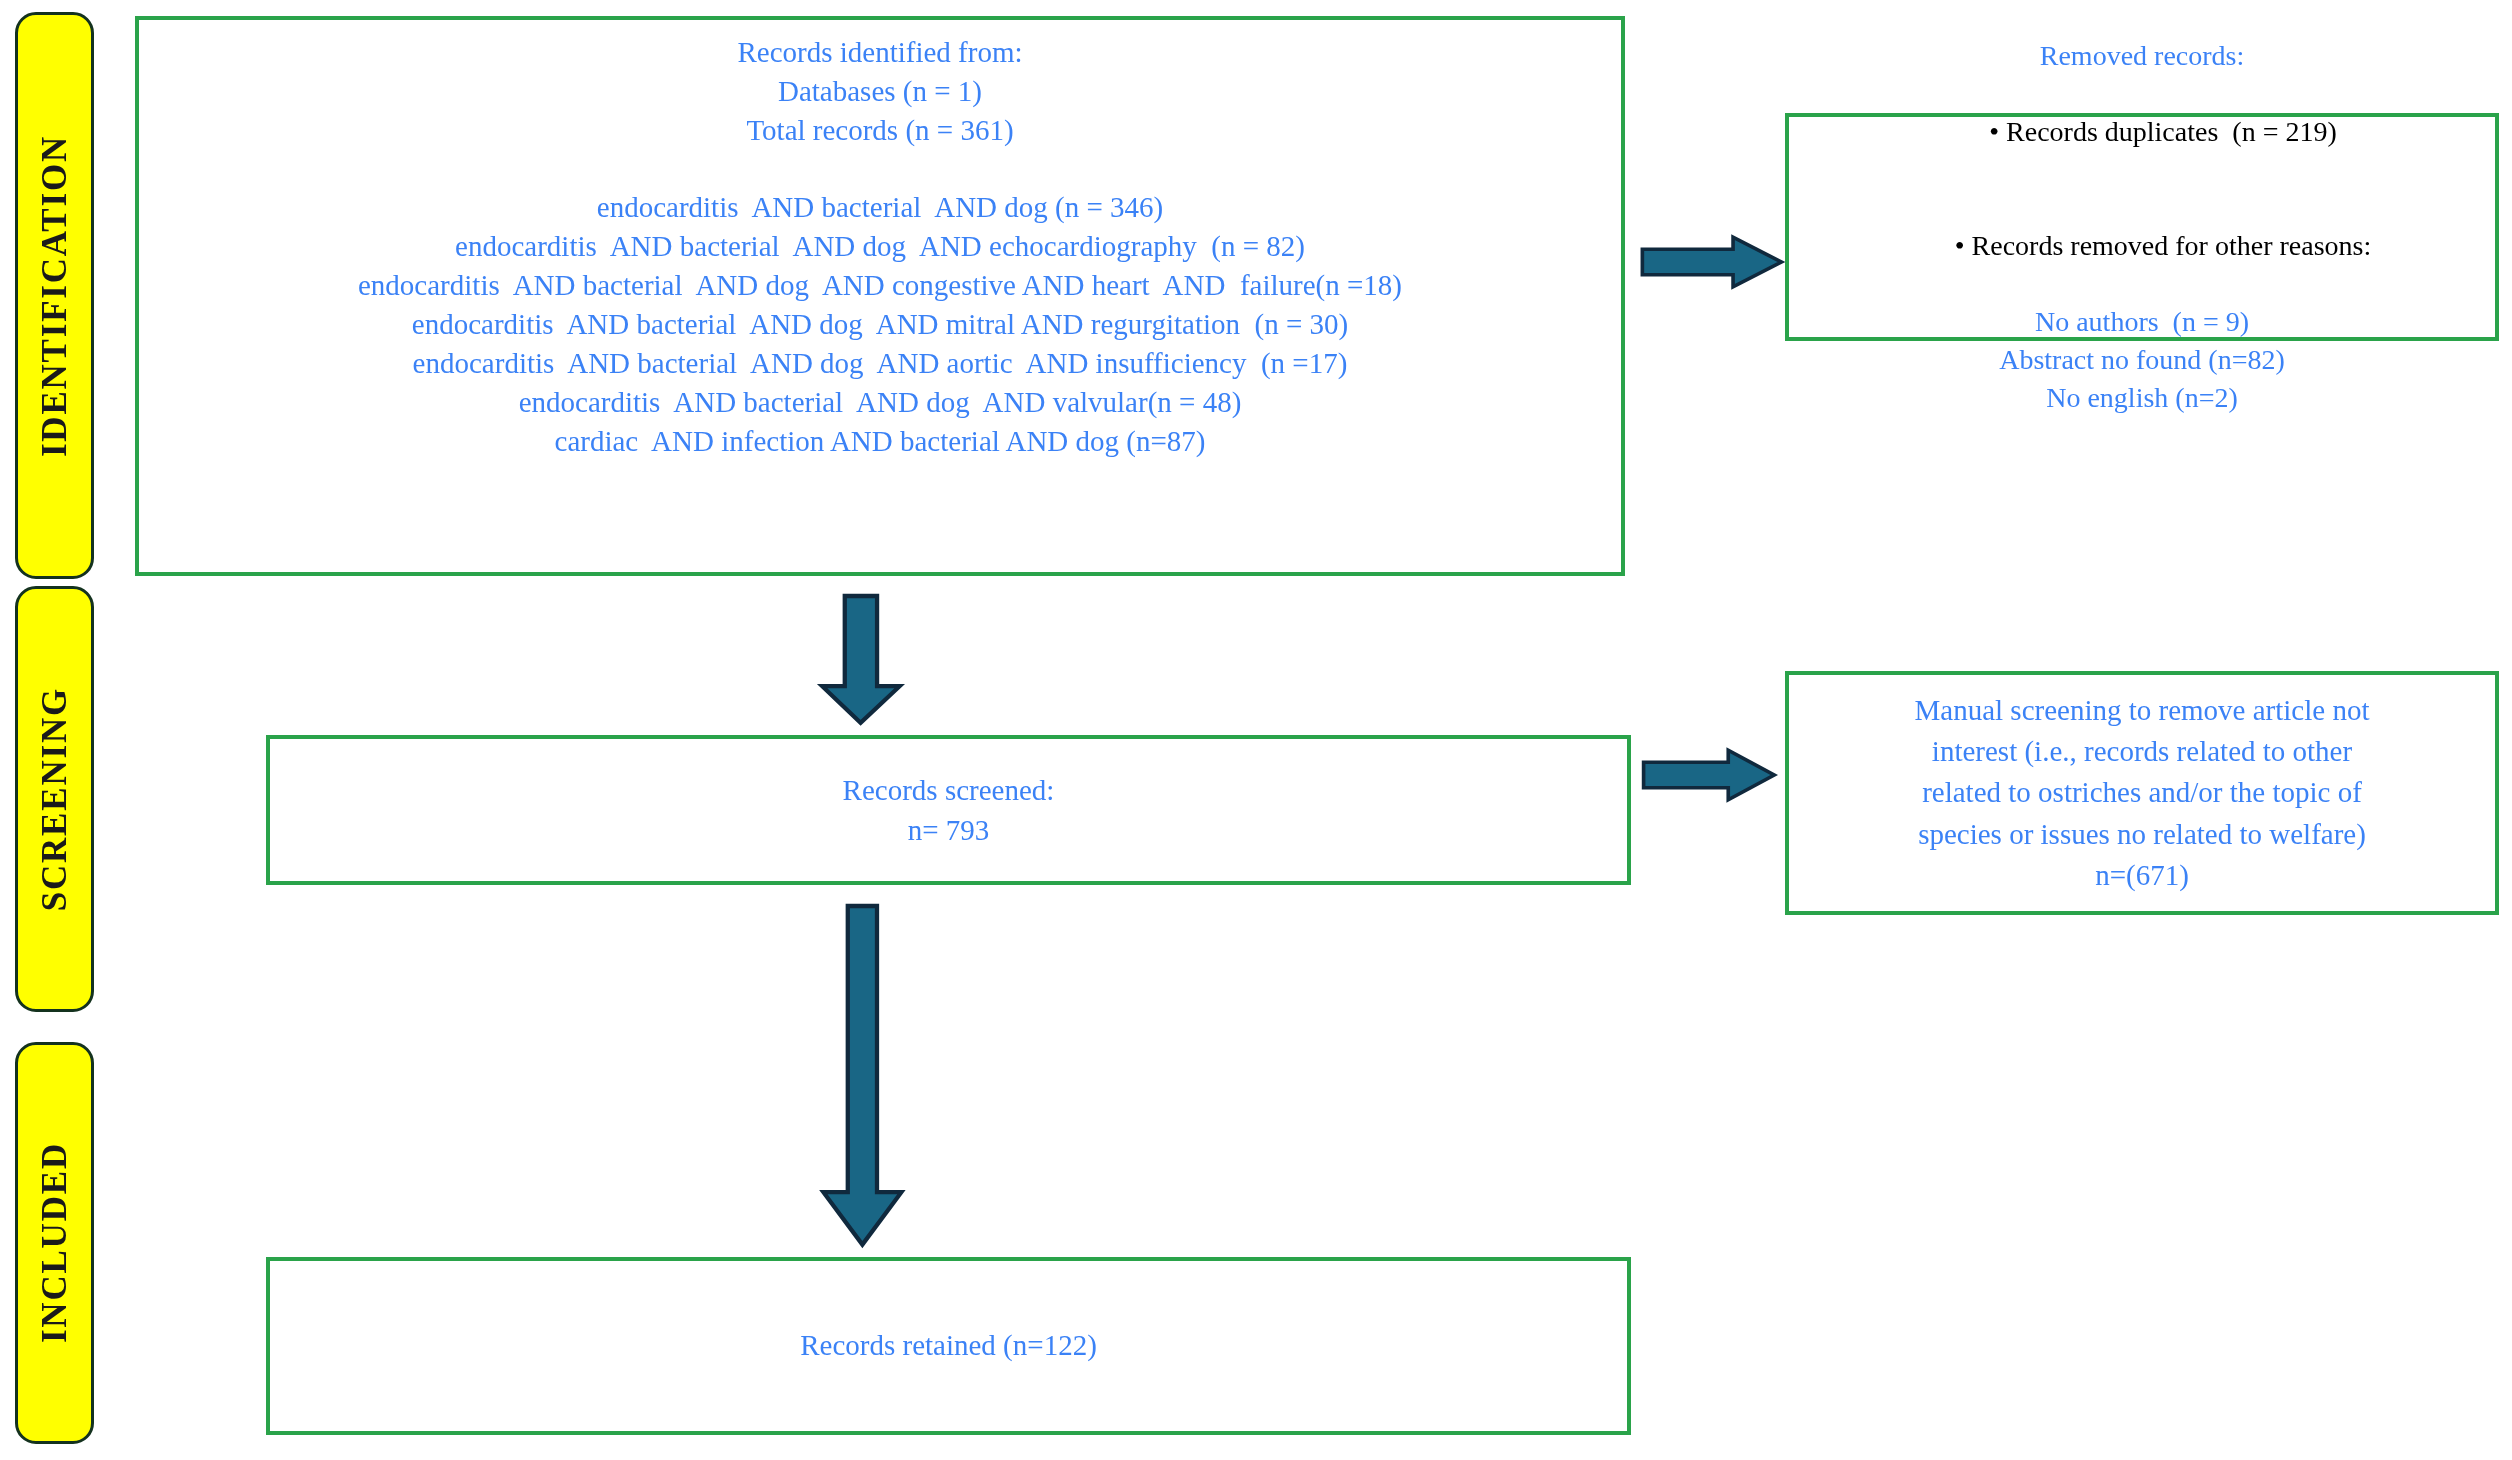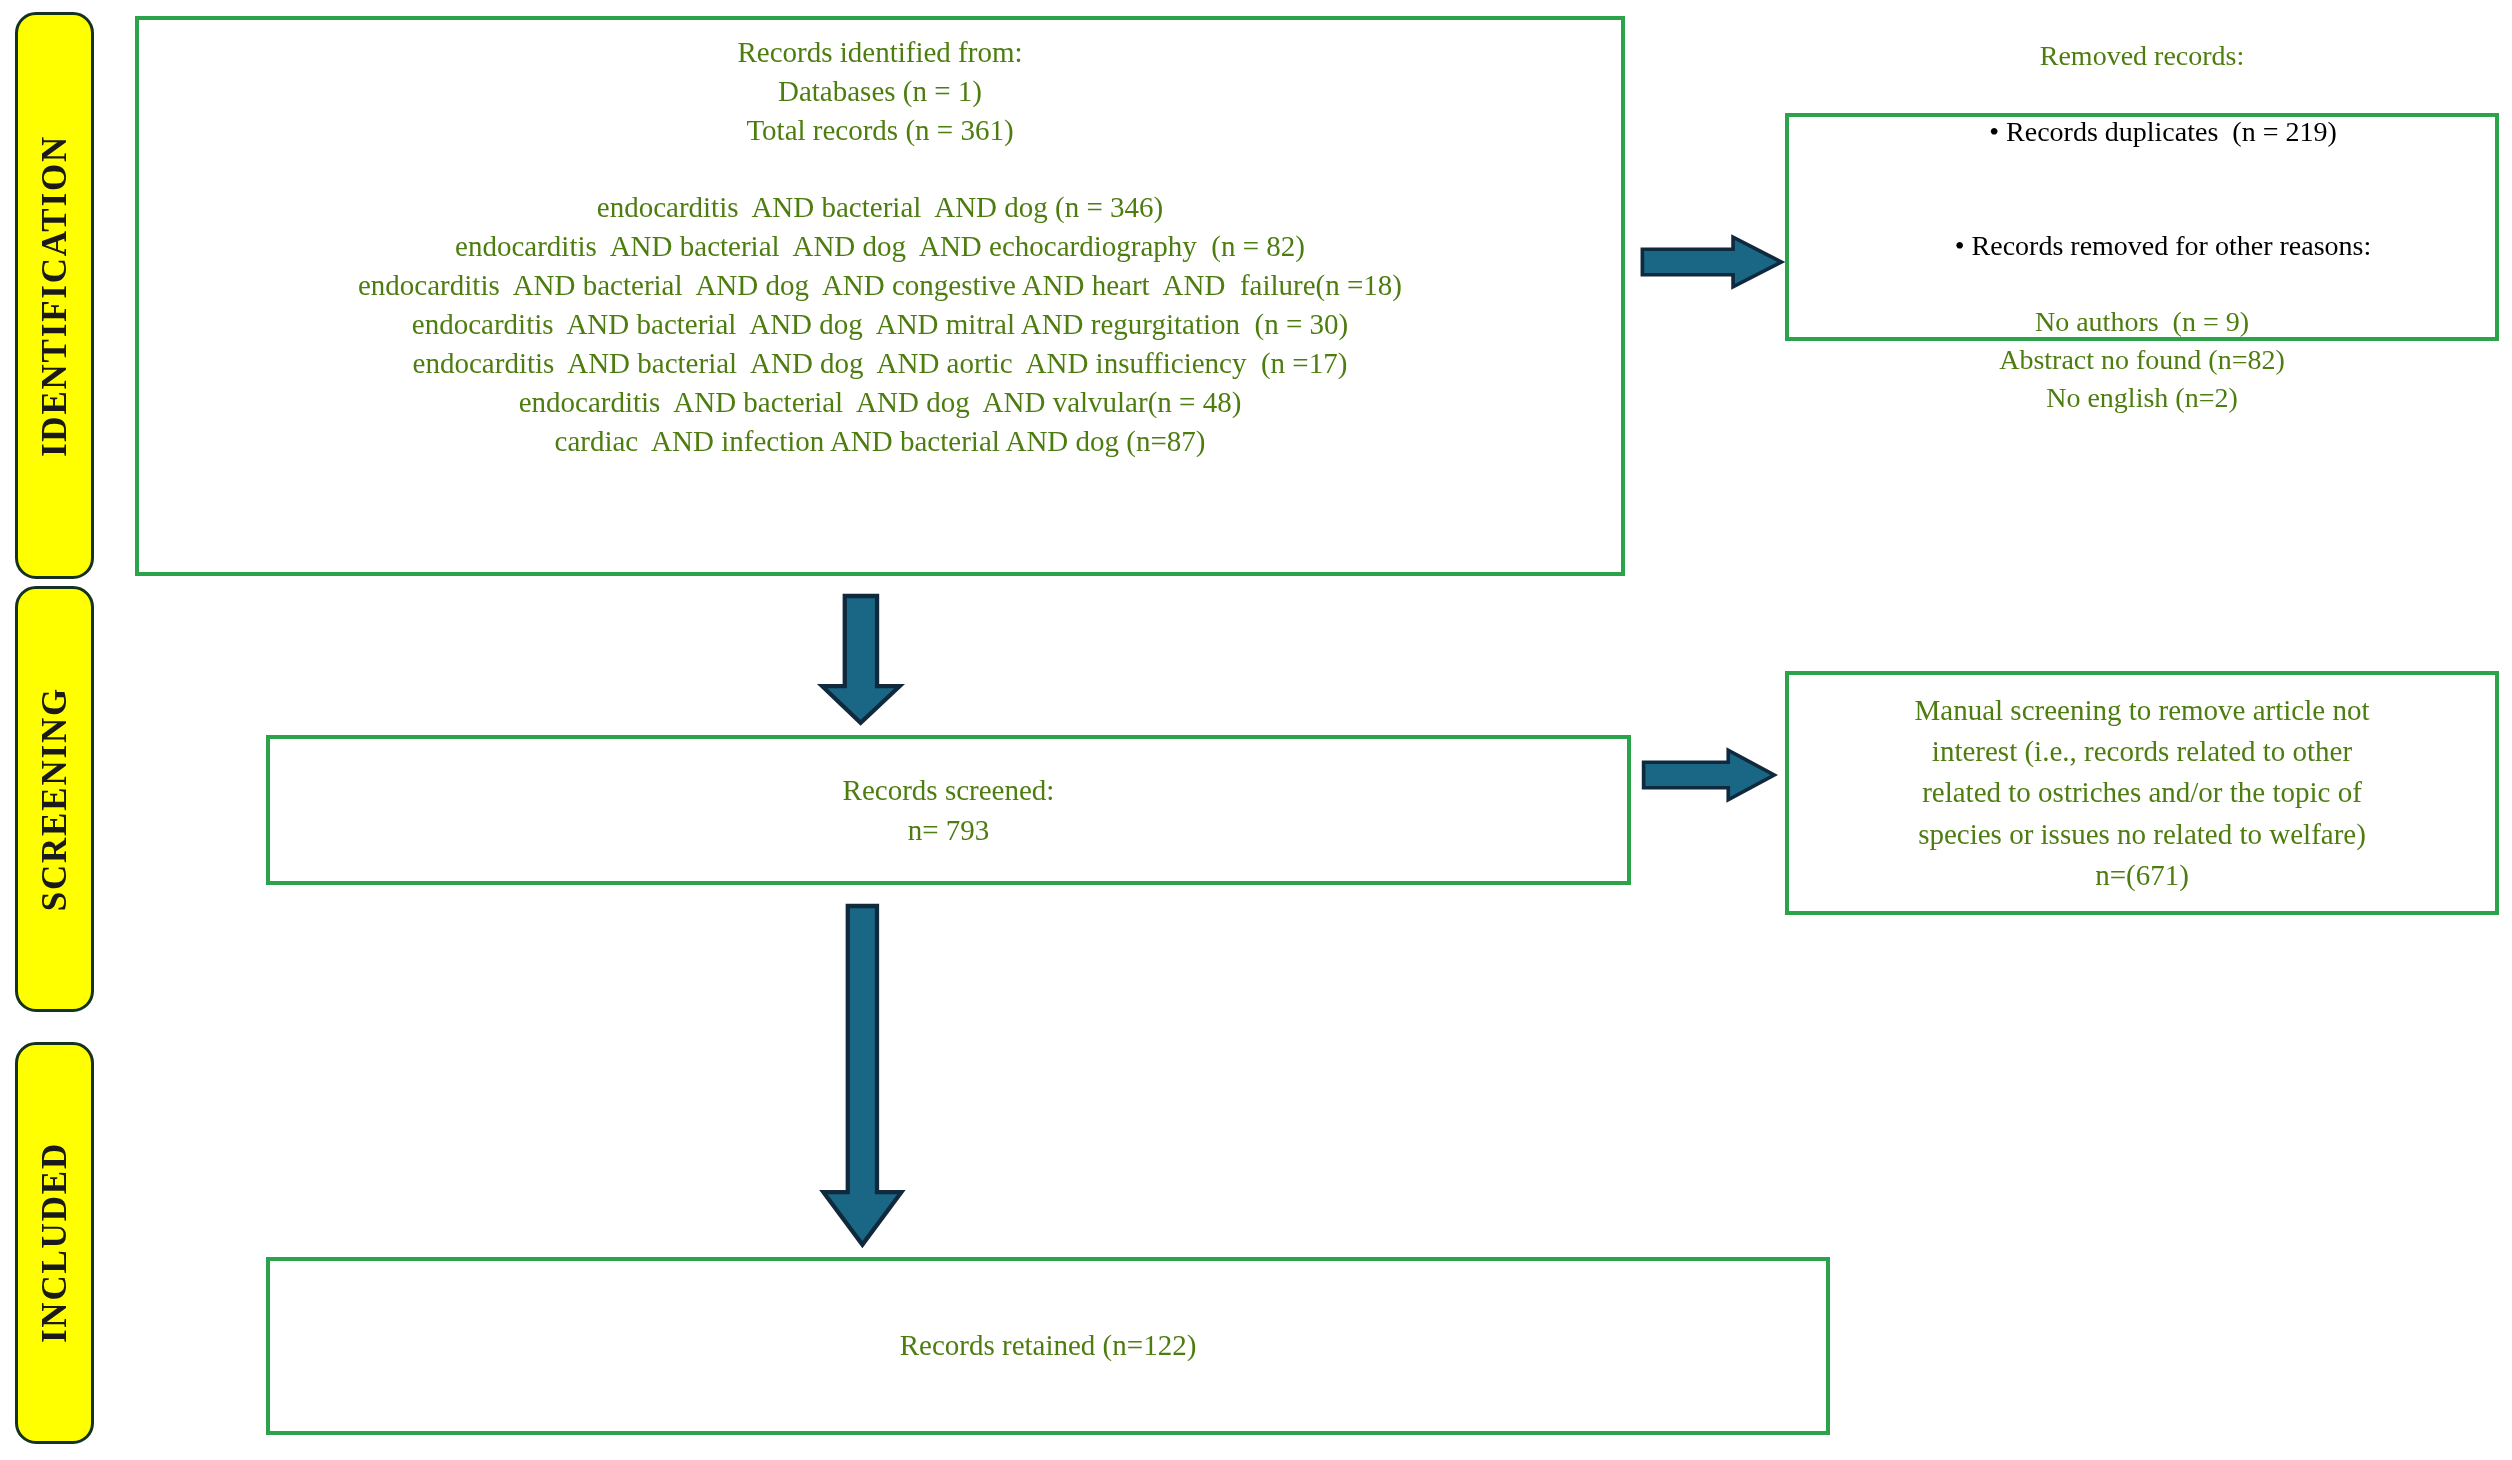--- a/index.html
+++ b/index.html
@@ -53,21 +53,21 @@
     flex-direction: column;
     align-items: center;
     justify-content: center;
     text-align: center;
     color: #000000;
   }
   .gbox .line {
     font-size: 28px;
     line-height: 1.30;
     white-space: pre;
-    color: #4d7c0f;
+    color: #3b82f6;
   }
 
   
   #box-identification {
     justify-content: flex-start;
     padding-top: 13.4px;
   }
   #box-identification .group-a .line { font-size: 29px; line-height: 1.34; }
   #box-identification .group-b { margin-top: 38px; }
   #box-identification .group-b .line { font-size: 29px; line-height: 1.345; }
@@ -166,18 +166,18 @@
     <div class="line">interest (i.e., records related to other</div>
     <div class="line">related to ostriches and/or the topic of</div>
     <div class="line">species or issues no related to welfare)</div>
     <div class="line">n=(671)</div>
   </div>
 
   <svg class="arrow-svg" style="left:810px; top:906px;" width="134" height="341" viewBox="0 0 220 560">
     <polygon points="62,0 110,0 110,470 150,470 86,556 22,470 62,470" fill="#196685" stroke="#10293d" stroke-width="7" stroke-linejoin="miter"></polygon>
   </svg>
 
-  <div class="gbox" id="box-retained" style="left:266px; top:1257px; width:1564px; height:178px;">
+  <div class="gbox" id="box-retained" style="left:266px; top:1257px; width:1365px; height:178px;">
     <div class="line">Records retained (n=122)</div>
   </div>
 
 </div>
 
 
 </body></html>

